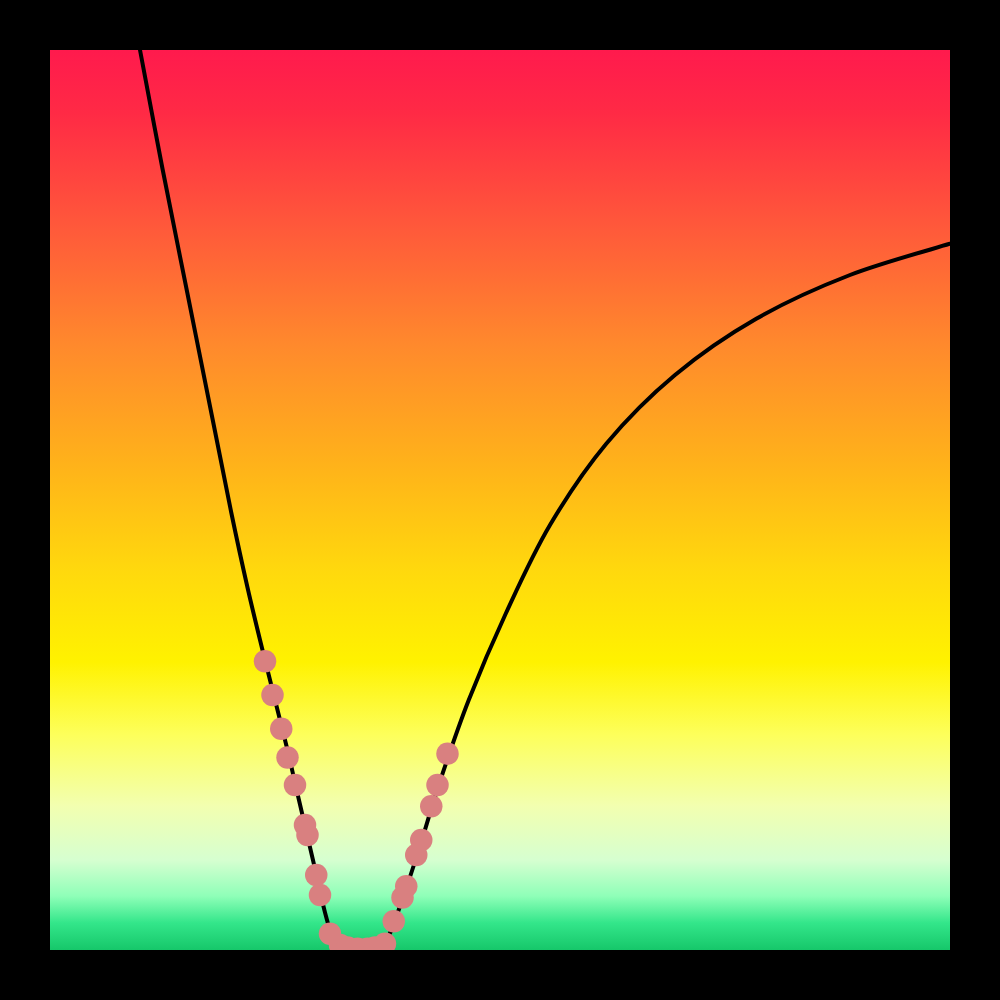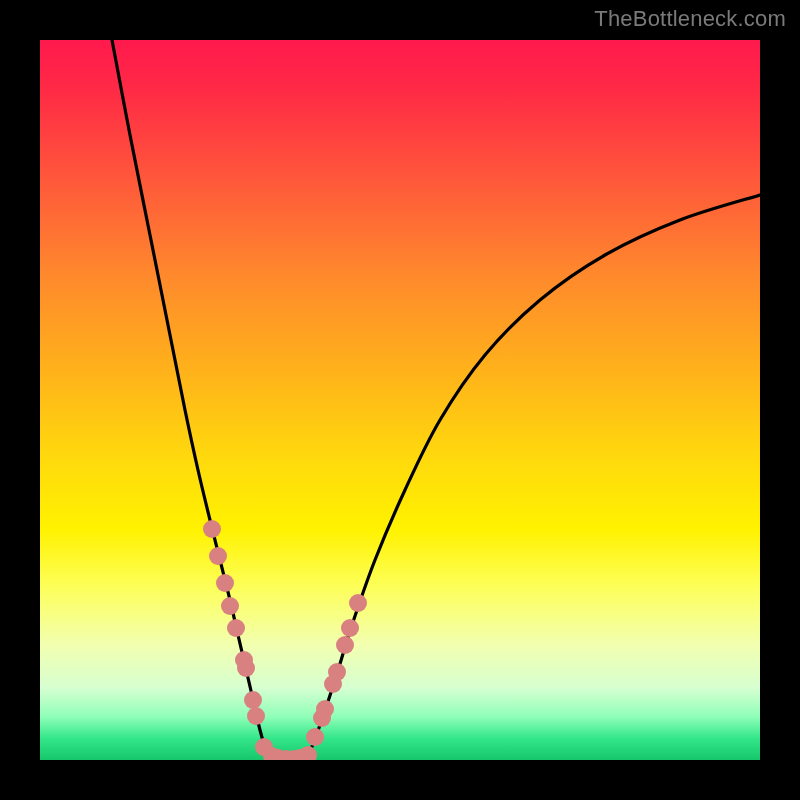--- a/index.html
+++ b/index.html
@@ -59,21 +59,20 @@
     height: 720px;
   }
   .dot {
     fill: #d98080;
   }
 </style>
 </head>
 <body>
 
 <div class="frame">
-  <div class="watermark">TheBottleneck.com</div>
   <div class="plot">
     <svg class="curve" viewBox="0 0 720 720">
       <path id="main-curve" fill="none" stroke="#000" stroke-width="3.2" stroke-linecap="round" stroke-linejoin="round" d="M 72 0 C 75.00 15.83, 83.67 62.50, 90 95 C 96.33 127.50, 103.33 161.67, 110 195 C 116.67 228.33, 124.17 265.83, 130 295 C 135.83 324.17, 140.33 347.50, 145 370 C 149.67 392.50, 153.83 411.67, 158 430 C 162.17 448.33, 166.33 465.00, 170 480 C 173.67 495.00, 176.67 506.67, 180 520 C 183.33 533.33, 187.00 547.50, 190 560 C 193.00 572.50, 195.50 584.17, 198 595 C 200.50 605.83, 202.67 615.00, 205 625 C 207.33 635.00, 209.50 644.17, 212 655 C 214.50 665.83, 217.33 679.83, 220 690 C 222.67 700.17, 225.67 711.33, 228 716 C 230.33 720.67, 232.00 717.50, 234 718 C 236.00 718.50, 238.00 718.83, 240 719 C 242.00 719.17, 244.00 719.00, 246 719 C 248.00 719.00, 250.00 719.00, 252 719 C 254.00 719.00, 256.00 719.17, 258 719 C 260.00 718.83, 262.33 718.50, 264 718 C 265.67 717.50, 265.33 721.50, 268 716 C 270.67 710.50, 275.50 697.67, 280 685 C 284.50 672.33, 289.67 656.67, 295 640 C 300.33 623.33, 305.33 605.00, 312 585 C 318.67 565.00, 326.17 542.50, 335 520 C 343.83 497.50, 354.17 473.33, 365 450 C 375.83 426.67, 386.67 402.50, 400 380 C 413.33 357.50, 428.33 335.00, 445 315 C 461.67 295.00, 480.00 276.67, 500 260 C 520.00 243.33, 541.67 228.33, 565 215 C 588.33 201.67, 614.17 190.00, 640 180 C 665.83 170.00, 706.67 159.17, 720 155"></path>
       <g id="dots">
           <circle cx="172" cy="489" r="9" class="dot"></circle>
           <circle cx="178" cy="516" r="9" class="dot"></circle>
           <circle cx="185" cy="543" r="9" class="dot"></circle>
           <circle cx="190" cy="566" r="9" class="dot"></circle>
           <circle cx="196" cy="588" r="9" class="dot"></circle>
           <circle cx="206" cy="628" r="9" class="dot"></circle>

